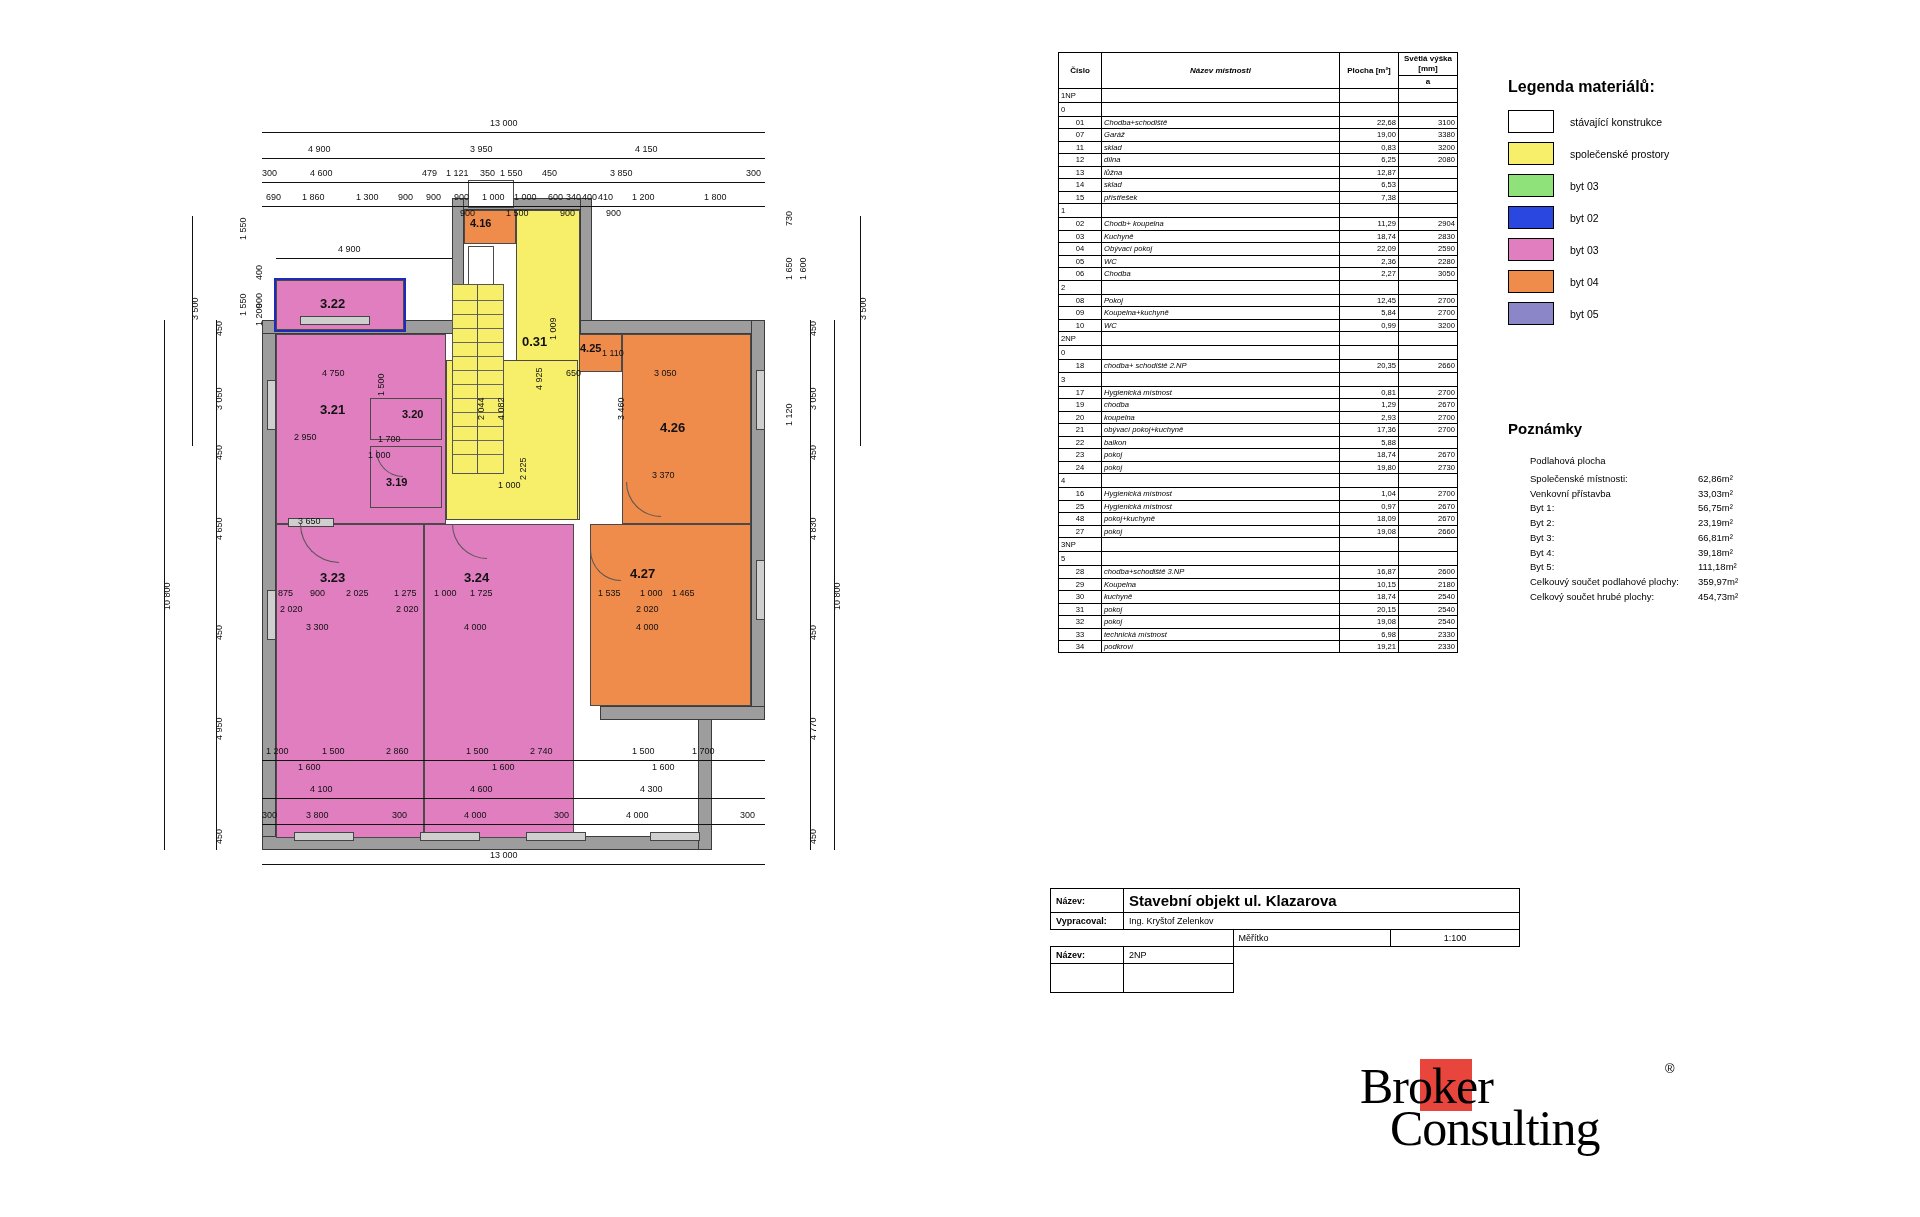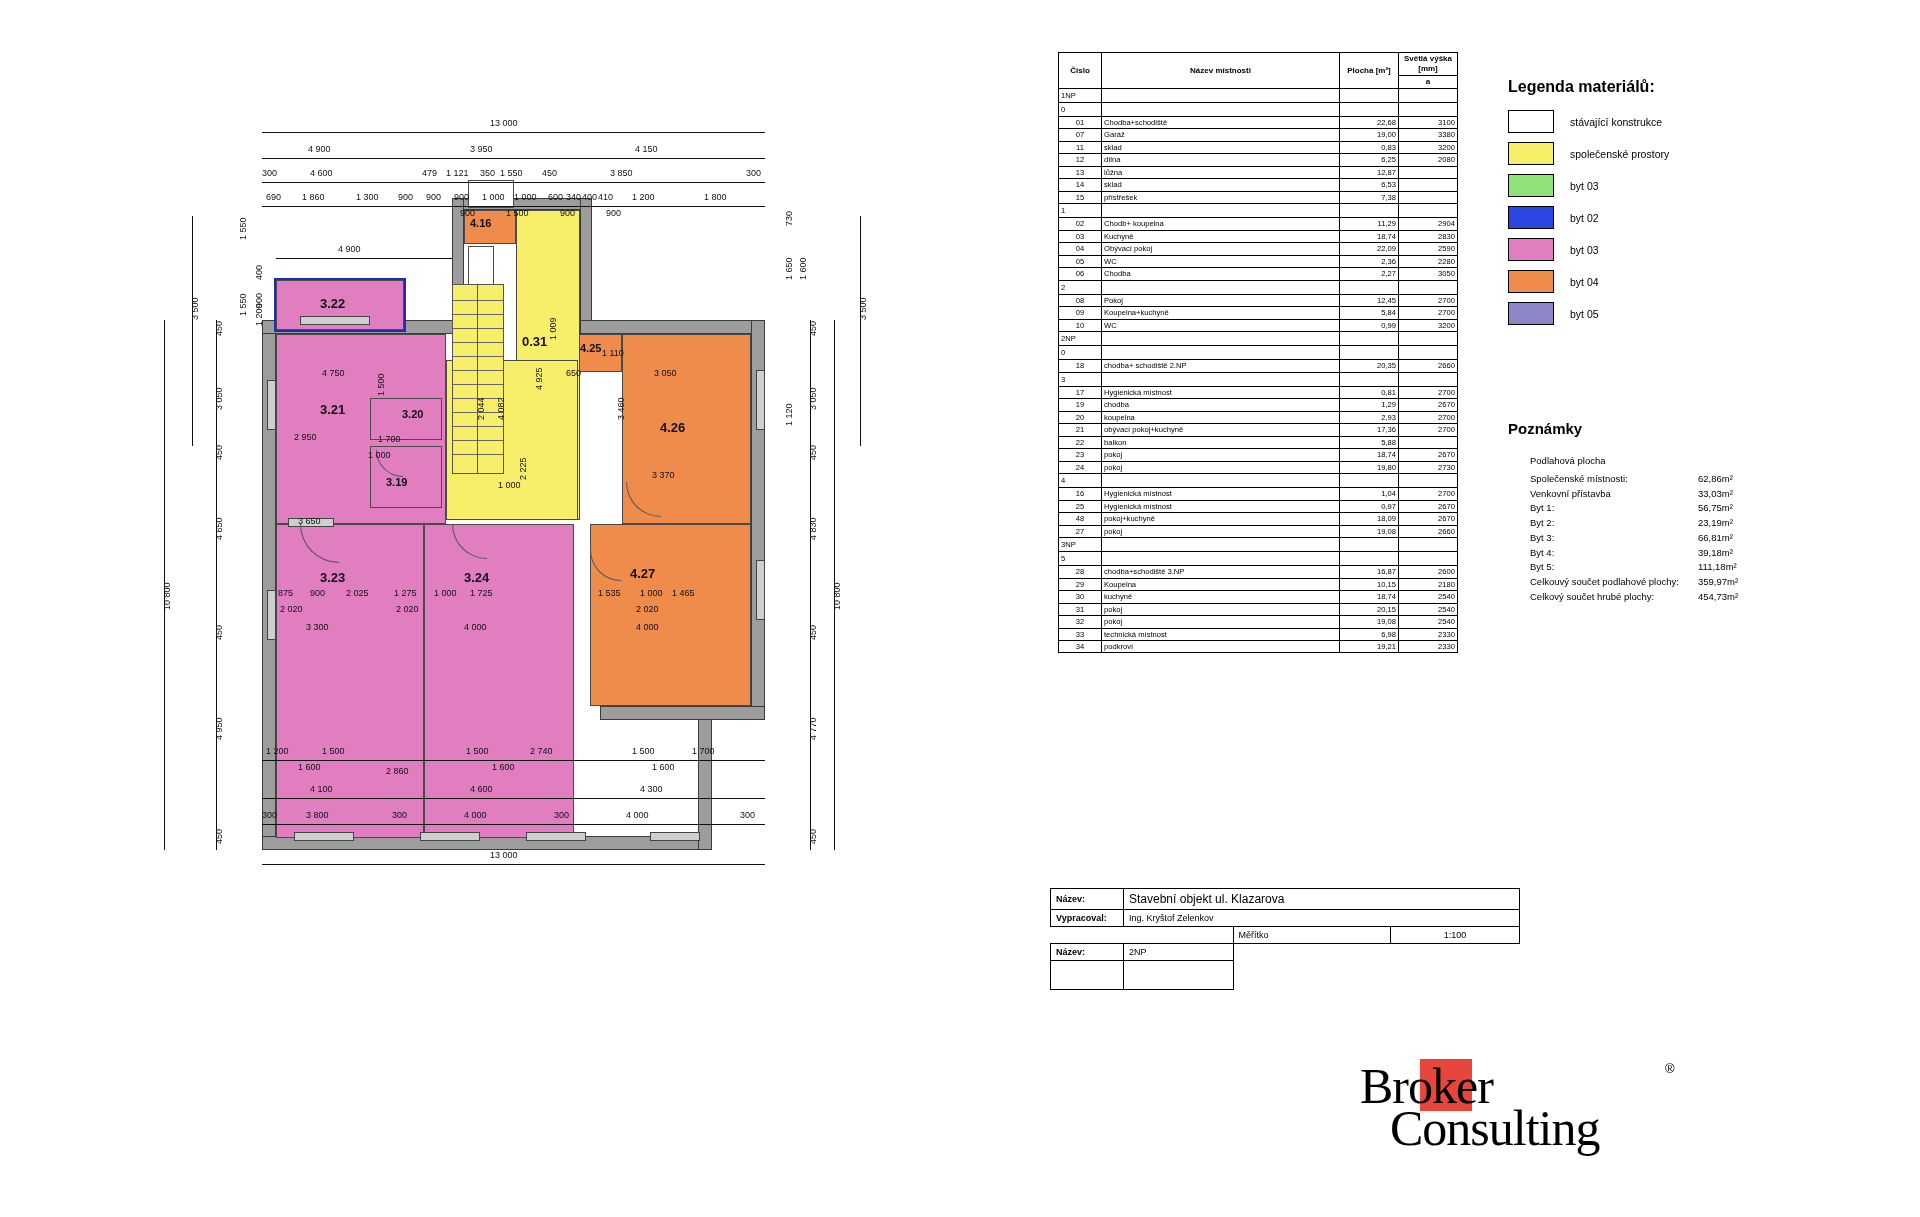--- a/index.html
+++ b/index.html
@@ -24,21 +24,21 @@
   .stairline{position:absolute;height:1px;background:#666;}
   .door{position:absolute;border:1px solid #555;border-radius:0 0 0 100%;border-top:none;border-right:none;}
   .win{position:absolute;background:#cfcfcf;border:1px solid #444;box-sizing:border-box;}
   .bluebox{position:absolute;border:2px solid #1d2bb5;box-sizing:border-box;}
 
   
   #rt{position:absolute;left:1058px;top:52px;width:400px;border-collapse:collapse;font-size:7.6px;}
   #rt td,#rt th{border:1px solid #000;padding:1px 2px;line-height:1.25;}
   #rt th{font-weight:bold;text-align:center;font-size:8px;}
   .c-num{width:38px;text-align:center;}
-  .c-name{text-align:left;}
+  .c-name{text-align:left;font-style:italic;}
   .c-area{width:54px;text-align:right;padding-right:5px;}
   .c-h{width:54px;text-align:right;padding-right:5px;}
   .grp td{font-size:7.6px;height:11px;}
 
   
   #legend{position:absolute;left:1508px;top:78px;width:330px;}
   #legend h2{font-size:16px;margin:0 0 14px 0;}
   .lg-row{display:flex;align-items:center;margin-bottom:9px;}
   .lg-sw{width:44px;height:21px;border:1px solid #000;margin-right:16px;}
   .lg-tx{font-size:10.5px;}
@@ -47,21 +47,21 @@
   #notes h2{font-size:15px;margin:0 0 18px 0;}
   .nt-sub{font-size:9.5px;margin:0 0 6px 22px;}
   .nt-row{display:flex;font-size:9.5px;margin-left:22px;line-height:1.55;}
   .nt-k{width:168px;}
   .nt-v{}
 
   
   #tb{position:absolute;left:1050px;top:888px;width:470px;border-collapse:collapse;font-size:9px;}
   #tb td{border:1px solid #000;padding:3px 5px;vertical-align:middle;}
   .tb-k{width:62px;font-weight:bold;}
-  .tb-title{font-size:12px;font-weight:normal;}
+  .tb-title{font-size:15px;font-weight:bold;}
 
   
   #logo{position:absolute;left:1360px;top:1055px;width:420px;height:120px;}
   #logo .sq{position:absolute;left:60px;top:4px;width:52px;height:52px;background:#e8453c;}
   #logo .b1{position:absolute;left:0px;top:2px;font-size:50px;font-family:"Liberation Serif",serif;letter-spacing:-1px;}
   #logo .b2{position:absolute;left:30px;top:44px;font-size:50px;font-family:"Liberation Serif",serif;letter-spacing:-1px;}
   #logo .reg{position:absolute;left:305px;top:6px;font-size:13px;}
 </style>
 </head>
 <body>
@@ -228,21 +228,21 @@
   <div class="dimtxtv" style="left:688px;top:200px;">3 500</div>
 
   <div class="dimtxtv" style="left:614px;top:106px;">730</div>
   <div class="dimtxtv" style="left:614px;top:160px;">1 650</div>
   <div class="dimtxtv" style="left:628px;top:160px;">1 600</div>
   <div class="dimtxtv" style="left:614px;top:306px;">1 120</div>
 
   <div class="dimline" style="left:92px;top:640px;width:503px;top:640px;"></div>
   <div class="dimtxt" style="left:96px;top:626px;">1 200</div>
   <div class="dimtxt" style="left:152px;top:626px;">1 500</div>
-  <div class="dimtxt" style="left:216px;top:626px;margin-top:20px;">2 860</div>
+  <div class="dimtxt" style="left:216px;top:626px;">2 860</div>
   <div class="dimtxt" style="left:296px;top:626px;">1 500</div>
   <div class="dimtxt" style="left:360px;top:626px;">2 740</div>
   <div class="dimtxt" style="left:462px;top:626px;">1 500</div>
   <div class="dimtxt" style="left:522px;top:626px;">1 700</div>
 
   <div class="dimtxt" style="left:128px;top:642px;">1 600</div>
   <div class="dimtxt" style="left:322px;top:642px;">1 600</div>
   <div class="dimtxt" style="left:482px;top:642px;">1 600</div>
 
   <div class="dimline" style="left:92px;top:678px;width:503px;"></div>

